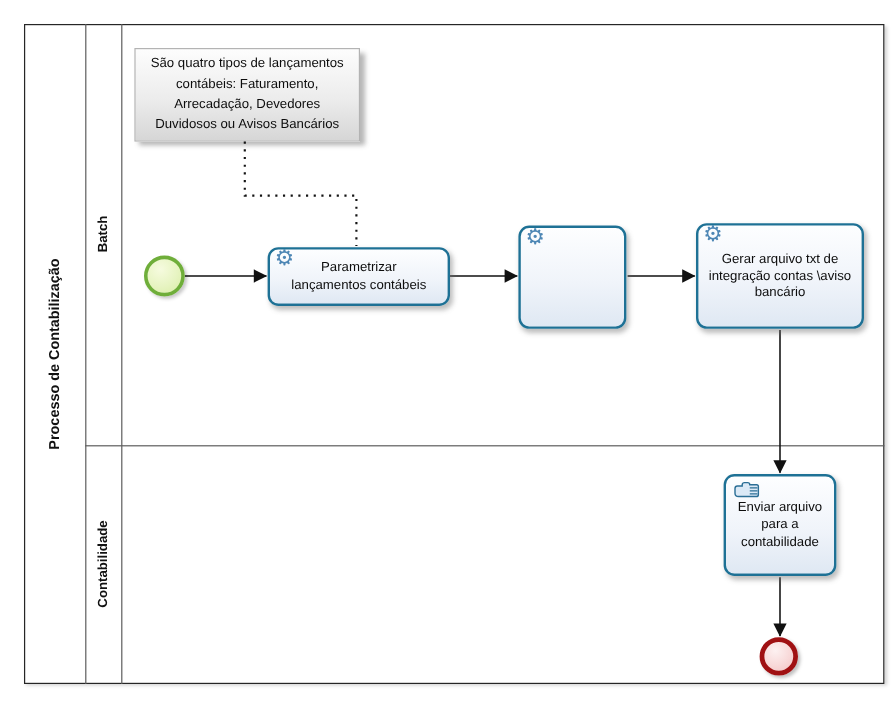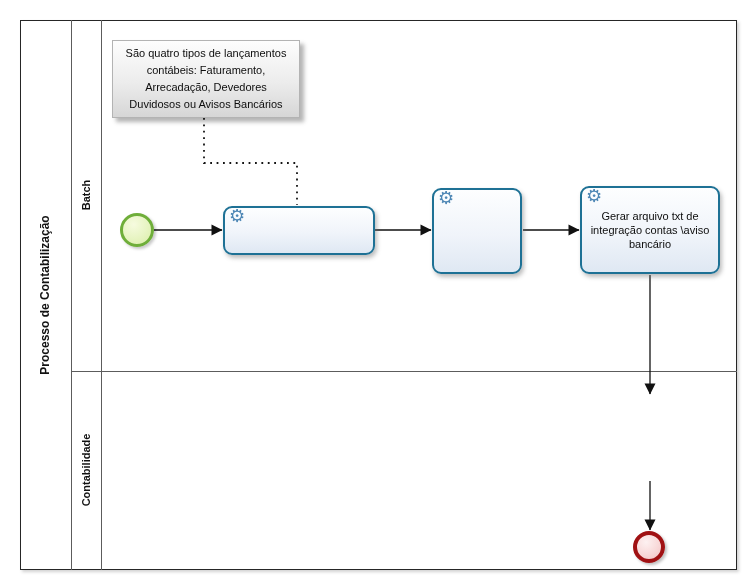--- a/index.html
+++ b/index.html
@@ -98,27 +98,42 @@
 contábeis: Faturamento,
 Arrecadação, Devedores
 Duvidosos ou Avisos Bancários</div>
   </div>
 
   <div class="event start"></div>
   <div class="event end"></div>
 
   <div class="task" style="left:223px;top:206px;width:152px;height:49px">
     <span class="gear">⚙</span>
+    <div class="task-label" style="max-width:130px">Parametrizar
+lançamentos contábeis</div>
   </div>
 
   <div class="task" style="left:432px;top:188px;width:90px;height:86px">
     <span class="gear">⚙</span>
   </div>
 
   <div class="task" style="left:580px;top:186px;width:140px;height:88px">
     <span class="gear">⚙</span>
     <div class="task-label">Gerar arquivo txt de
 integração contas \aviso
 bancário</div>
   </div>
 
+  <div class="task" style="left:603px;top:395px;width:94px;height:85px">
+    <span class="hand">
+      <svg width="22" height="15" viewBox="0 0 22 15">
+        <path d="M1.5,6 Q1.5,4 3.5,4 L7.5,4 L7.5,3 Q7.5,1.2 9.5,1.2 L12,1.2 Q13.8,1.2 13.8,3 L19.5,3 Q21,3 21,4.5 L21,11 Q21,12.8 19.2,12.8 L4.5,12.8 Q1.5,12.8 1.5,10 Z" fill="#dbe9f6" stroke="#2c6f96" stroke-width="1.2"></path>
+        <line x1="13.8" y1="5.5" x2="20.2" y2="5.5" stroke="#2c6f96" stroke-width="1"></line>
+        <line x1="13.8" y1="8" x2="20.2" y2="8" stroke="#2c6f96" stroke-width="1"></line>
+        <line x1="13.8" y1="10.5" x2="20.2" y2="10.5" stroke="#2c6f96" stroke-width="1"></line>
+      </svg>
+    </span>
+    <div class="task-label">Enviar arquivo
+para a
+contabilidade</div>
+  </div>
 
 </div>
 
 </body></html>

